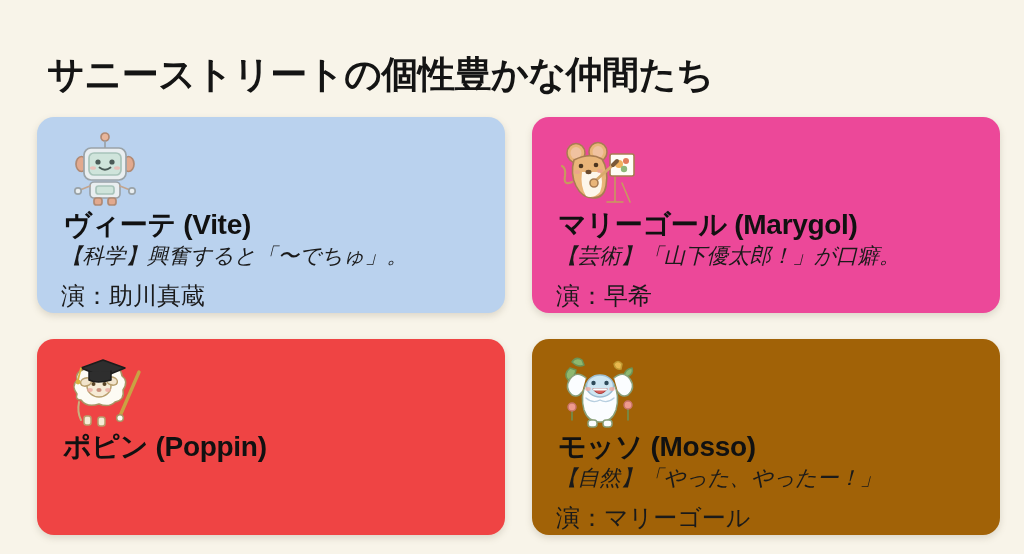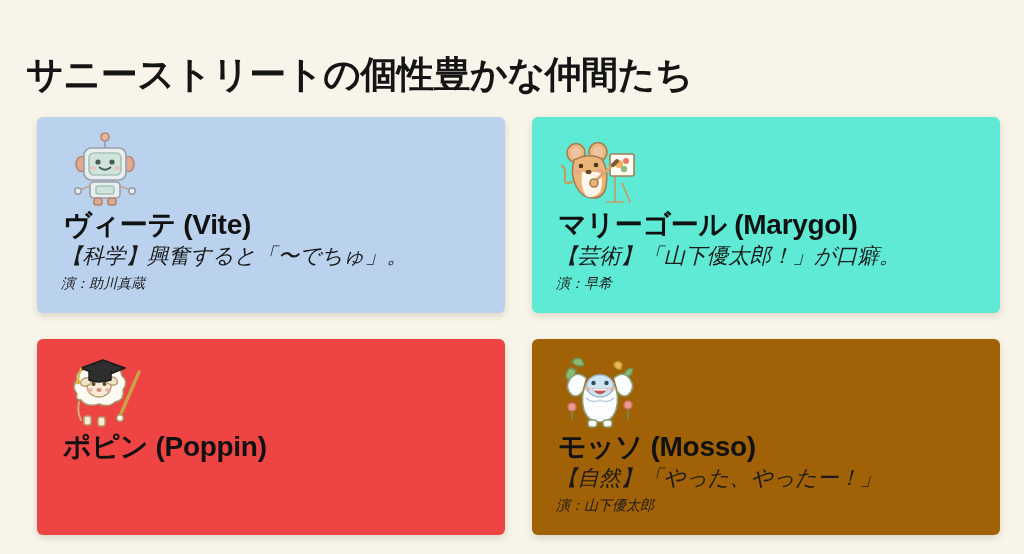--- a/index.html
+++ b/index.html
@@ -16,21 +16,21 @@
     position: relative;
   }
   .page {
     position: relative;
     width: 1024px;
     height: 554px;
     box-sizing: border-box;
   }
   .page-title {
     position: absolute;
-    left: 26px;
+    left: 47px;
     top: 28px;
     font-size: 37px;
     font-weight: 700;
     letter-spacing: -0.5px;
     color: #141414;
     line-height: 1.2;
     white-space: nowrap;
   }
   .card-grid {
     position: absolute;
@@ -39,21 +39,21 @@
     width: 963px;
     height: 418px;
     display: grid;
     grid-template-columns: 468px 468px;
     grid-template-rows: 196px 196px;
     column-gap: 27px;
     row-gap: 26px;
   }
   .card {
     position: relative;
-    border-radius: 6px;
+    border-radius: 17px;
     box-sizing: border-box;
     padding: 11px 0 0 26px;
     box-shadow: 0 3px 7px rgba(120, 110, 85, 0.22);
     overflow: hidden;
   }
   .card-icon {
     width: 80px;
     height: 80px;
     display: block;
     margin-left: 2px;
@@ -73,28 +73,27 @@
     font-size: 21.5px;
     font-weight: 400;
     color: #1a1a1a;
     line-height: 1.3;
     white-space: nowrap;
     margin-top: 2px;
     margin-left: -2px;
     font-style: italic;
   }
   .card-actor {
-    font-size: 14px;
+    font-size: 24px;
     font-weight: 400;
     color: #1a1a1a;
     line-height: 1.3;
     white-space: nowrap;
-    margin-top: 3px;
+    margin-top: 9px;
     margin-left: -2px;
-    font-style: italic;
   }
 </style>
 </head>
 <body>
 
 <div class="page">
 
   <h1 class="page-title">サニーストリートの個性豊かな仲間たち</h1>
 
   <div class="card-grid">
@@ -123,21 +122,21 @@
             <rect x="29" y="70" width="8" height="7" rx="2.5" fill="#e2a98e" stroke="#b08a74"></rect>
             <rect x="43" y="70" width="8" height="7" rx="2.5" fill="#e2a98e" stroke="#b08a74"></rect>
           </g>
         </svg>
       </div>
       <div class="card-name">ヴィーテ (Vite)</div>
       <div class="card-desc">【科学】興奮すると「〜でちゅ」。</div>
       <div class="card-actor">演：助川真蔵</div>
     </div>
 
-    <div class="card" style="background:#5eead4;">
+    <div class="card" style="background:#ec4899;">
       <div class="card-icon">
         <svg viewBox="0 0 80 80" xmlns="http://www.w3.org/2000/svg">
           <g stroke="#a87c52" stroke-width="1.6" stroke-linecap="round" stroke-linejoin="round">
             <path d="M55 30 L55 74 M47 74 L63 74 M70 74 L62 55" fill="none" stroke="#c79a5e"></path>
             <rect x="50" y="26" width="24" height="22" rx="2" fill="#fffdf6" stroke="#a87c52"></rect>
             <circle cx="59" cy="36" r="4" fill="#f0b25e" stroke="none"></circle>
             <circle cx="66" cy="33" r="3" fill="#e27c5a" stroke="none"></circle>
             <circle cx="64" cy="41" r="3.2" fill="#8fb87a" stroke="none"></circle>
             <ellipse cx="16" cy="25" rx="9" ry="9.5" fill="#e9b579"></ellipse>
             <ellipse cx="16" cy="25" rx="5.5" ry="6" fill="#f0c2a0" stroke="none"></ellipse>
@@ -213,17 +212,17 @@
             <rect x="43" y="70" width="9" height="7" rx="3" fill="#fbfdff"></rect>
             <path d="M12 70 L12 60" stroke="#6d9356" stroke-width="1.5" fill="none"></path>
             <circle cx="12" cy="57" r="4" fill="#ef9b8e" stroke="#c9746a"></circle>
             <path d="M68 70 L68 58" stroke="#6d9356" stroke-width="1.5" fill="none"></path>
             <circle cx="68" cy="55" r="4" fill="#ef9b8e" stroke="#c9746a"></circle>
           </g>
         </svg>
       </div>
       <div class="card-name">モッソ (Mosso)</div>
       <div class="card-desc">【自然】「やった、やったー！」</div>
-      <div class="card-actor">演：山下優太郎</div>
+      <div class="card-actor">演：マリーゴール</div>
     </div>
 
   </div>
 </div>
 
 </body></html>

